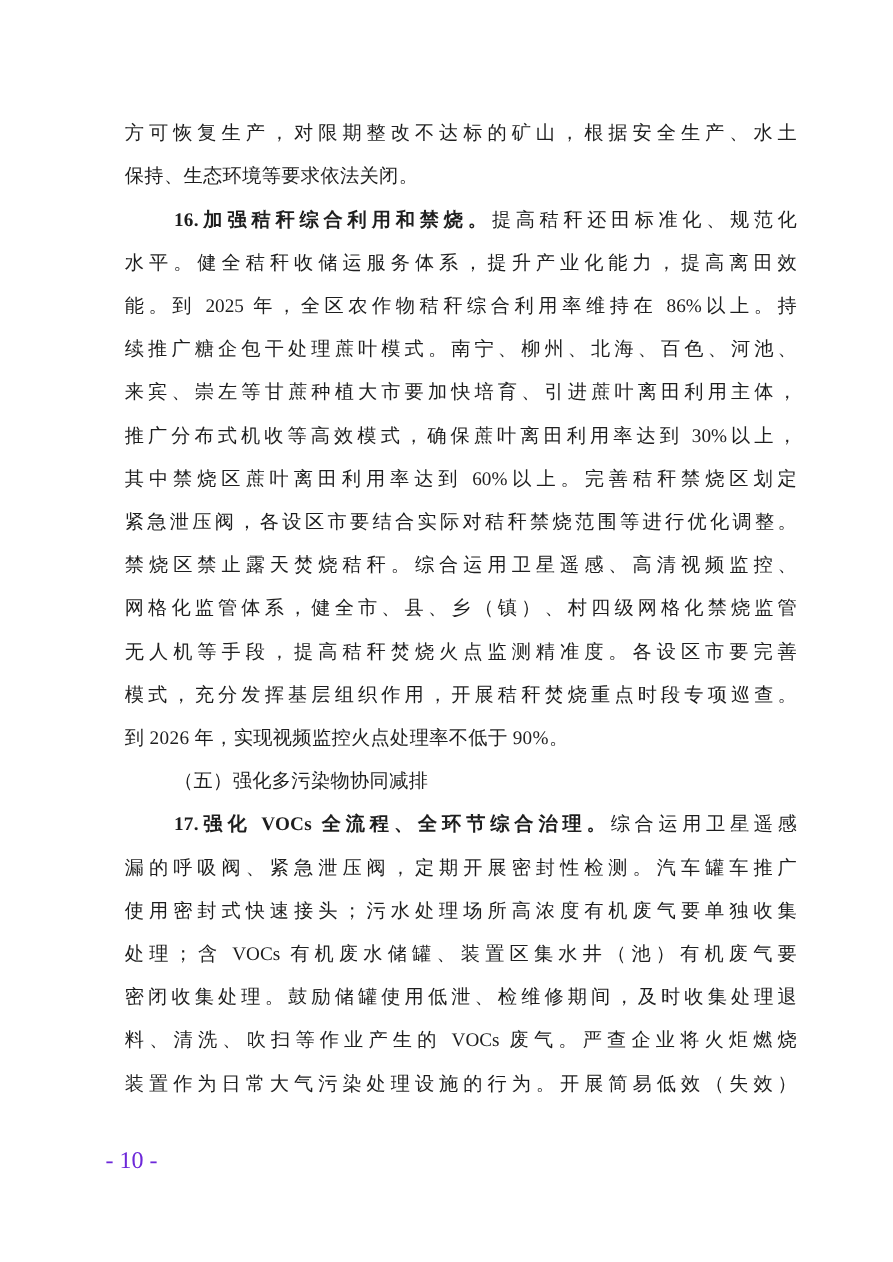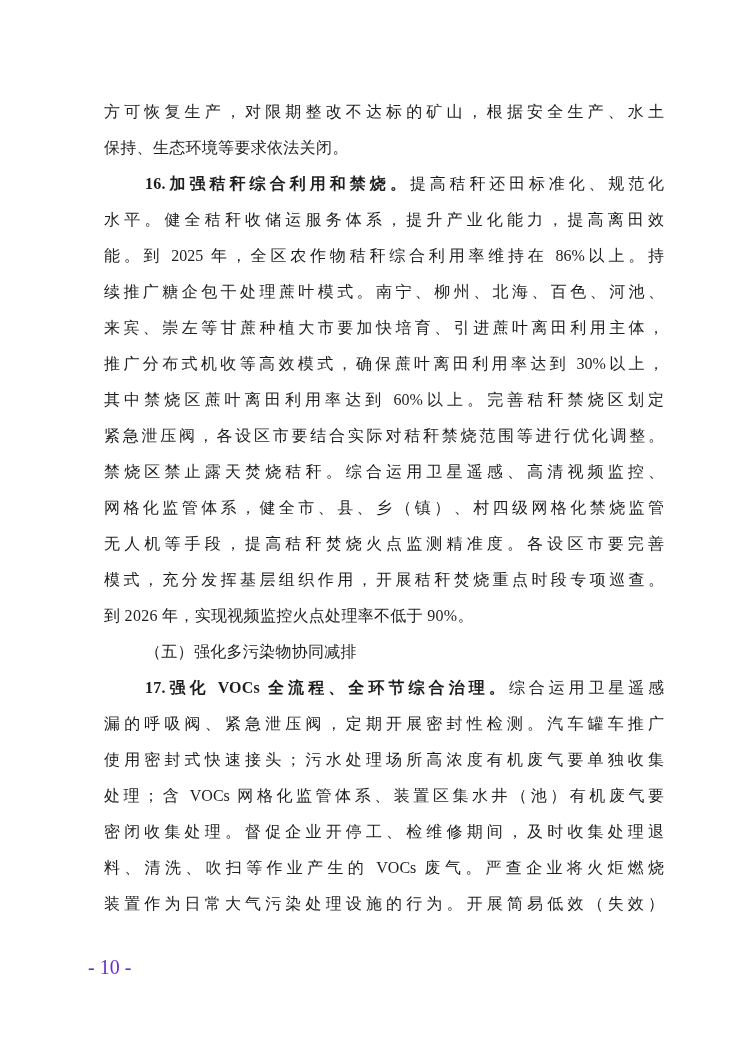--- a/index.html
+++ b/index.html
@@ -71,19 +71,19 @@
       <div class="line justify"><span class="seg">紧急泄压阀，各设区市要结合实际对秸秆禁烧范围等进行优化调整。</span></div>
       <div class="line justify"><span class="seg">禁烧区禁止露天焚烧秸秆。综合运用卫星遥感、高清视频监控、</span></div>
       <div class="line justify"><span class="seg">网格化监管体系，健全市、县、乡（镇）、村四级网格化禁烧监管</span></div>
       <div class="line justify"><span class="seg">无人机等手段，提高秸秆焚烧火点监测精准度。各设区市要完善</span></div>
       <div class="line justify"><span class="seg">模式，充分发挥基层组织作用，开展秸秆焚烧重点时段专项巡查。</span></div>
       <div class="line"><span class="seg">到 2026 年，实现视频监控火点处理率不低于 90%。</span></div>
       <div class="line indent"><span class="seg">（五）强化多污染物协同减排</span></div>
       <div class="line indent justify"><span class="seg bold">17.强化 VOCs 全流程、全环节综合治理。</span><span class="seg">综合运用卫星遥感</span></div>
       <div class="line justify"><span class="seg">漏的呼吸阀、紧急泄压阀，定期开展密封性检测。汽车罐车推广</span></div>
       <div class="line justify"><span class="seg">使用密封式快速接头；污水处理场所高浓度有机废气要单独收集</span></div>
-      <div class="line justify"><span class="seg">处理；含 VOCs 网格化监管体系、装置区集水井（池）有机废气要</span></div>
-      <div class="line justify"><span class="seg">密闭收集处理。督促企业开停工、检维修期间，及时收集处理退</span></div>
+      <div class="line justify"><span class="seg">处理；含 VOCs 有机废水储罐、装置区集水井（池）有机废气要</span></div>
+      <div class="line justify"><span class="seg">密闭收集处理。鼓励储罐使用低泄、检维修期间，及时收集处理退</span></div>
       <div class="line justify"><span class="seg">料、清洗、吹扫等作业产生的 VOCs 废气。严查企业将火炬燃烧</span></div>
       <div class="line justify"><span class="seg">装置作为日常大气污染处理设施的行为。开展简易低效（失效）</span></div>
     </div>
   <div class="page-number">- 10 -</div>
 </div>
 
 </body></html>

